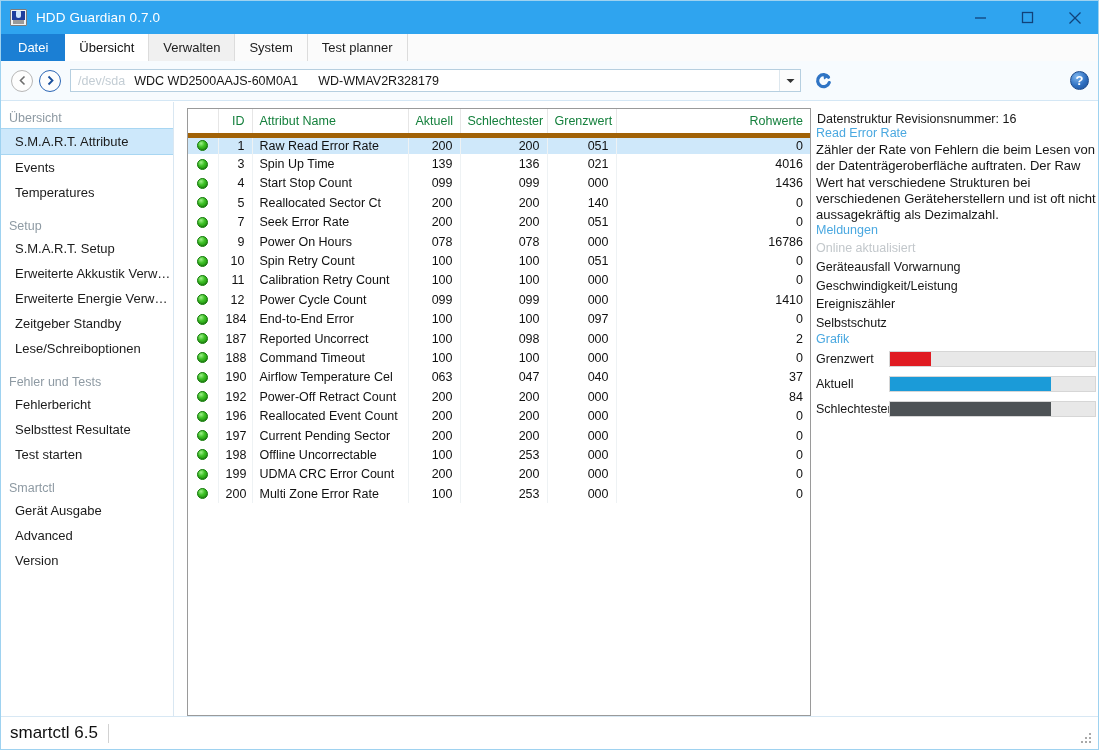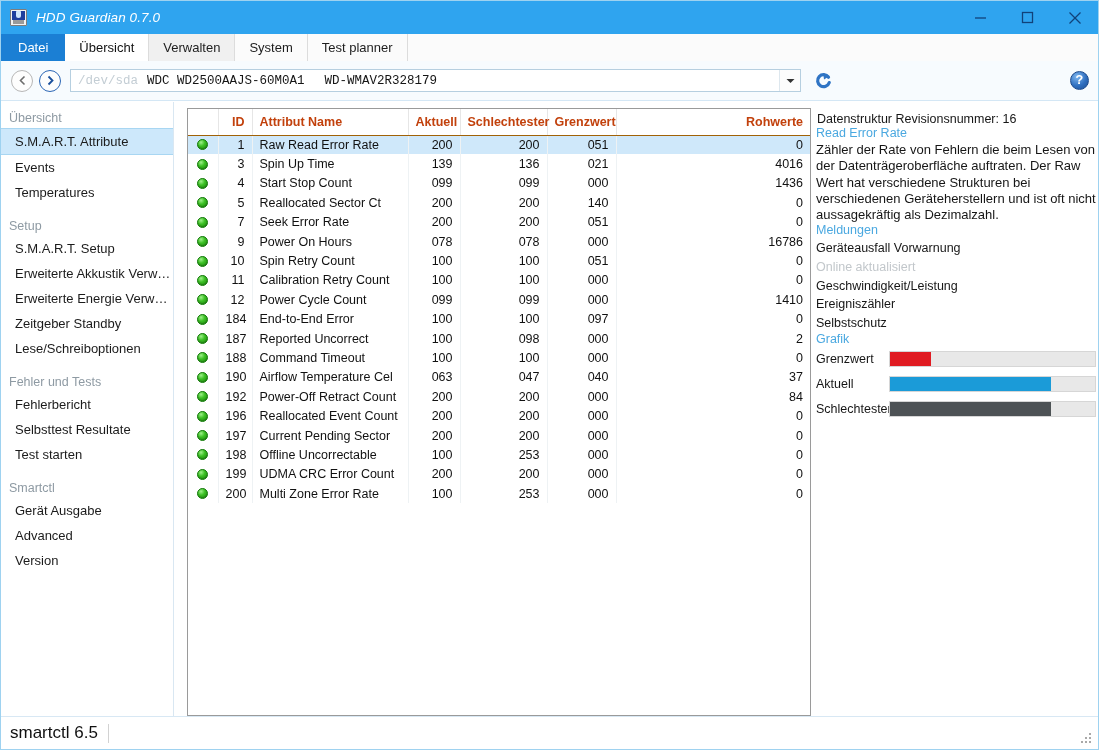--- a/index.html
+++ b/index.html
@@ -14,21 +14,21 @@
     position: relative;
     width: 1099px; height: 750px;
     background: #ffffff;
     border: 1px solid #9ed2f0;
   }
 
   
   .titlebar {
     position: absolute; left: 0; top: 0; width: 1097px; height: 33px;
     background: #2fa4ef;
-    display: flex; align-items: center; font-style: italic;
+    display: flex; align-items: center;
   }
   .title-icon {
     width: 17px; height: 17px; margin-left: 9px; margin-right: 9px;
     position: relative; flex: none;
     background: #f2f2f2;
     border: 1px solid #7d7d7d;
     border-radius: 1px;
   }
   .title-icon .scr {
     position: absolute; left: 1px; top: 1px; right: 1px; height: 9px;
@@ -73,21 +73,21 @@
   .tab.active { background: #ffffff; color: #111; }
   .tab.alt    { background: #f0f0f0; }
   .tab.plain  { background: #fbfbfb; }
   .tabstrip .tabfill { flex: 1; height: 27px; background: #fbfbfb; }
 
   
   .addrbar {
     position: absolute; left: 0; top: 60px; width: 1097px; height: 40px;
     background: #f7fbfe;
     border-bottom: 1px solid #d4e7f5;
-    display: flex; align-items: center; font-family: Liberation Mono, monospace;
+    display: flex; align-items: center;
   }
   .navbtn {
     width: 22px; height: 22px; border-radius: 50%;
     display: flex; align-items: center; justify-content: center;
     margin-left: 10px; flex: none;
   }
   .navbtn.back { border: 1px solid #b7b7b7; color: #6d6d6d; background:#fdfdfd; }
   .navbtn.fwd  { border: 1px solid #2c66b5; color: #1a4f9c; background:#fdfdfd; margin-left: 6px; }
   .navbtn svg { display: block; }
   .addrfield {
@@ -152,26 +152,26 @@
     border: 1px solid #9a9a9a;
     overflow: hidden;
   }
   table.smart {
     width: 100%; border-collapse: collapse;
     font-size: 12.5px; color: #111;
     table-layout: fixed;
   }
   table.smart thead th {
     height: 26px;
-    font-weight: bold;
-    background: #ffffff;
-    border-bottom: 1px solid #a16207;
+    font-weight: normal;
+    background: #ffffff;
+    border-bottom: 5px solid #a16207;
     border-right: 1px solid #e6e6e6;
     padding: 0 7px;
-    color: #c2410c;
+    color: #15803d;
     vertical-align: middle;
   }
   table.smart thead th.c-status { border-right: 1px solid #e6e6e6; }
   table.smart thead th.c-raw { border-right: none; }
   table.smart tbody td {
     height: 19.4px;
     padding: 0 7px;
     border-right: 1px solid #eef2f4;
     vertical-align: middle;
   }
@@ -561,22 +561,22 @@
   </div>
 
   <div class="infopanel">
     <div class="info-rev">Datenstruktur Revisionsnummer: 16</div>
 
     <div class="info-head">Read Error Rate</div>
     <div class="info-body">Zähler der Rate von Fehlern die beim Lesen von der Datenträgeroberfläche auftraten. Der Raw Wert hat verschiedene Strukturen bei verschiedenen Geräteherstellern und ist oft nicht aussagekräftig als Dezimalzahl.</div>
 
     <div class="info-head">Meldungen</div>
     <div id="msglist">
+        <div class="msg dim">Online aktualisiert</div>
         <div class="msg">Geräteausfall Vorwarnung</div>
-        <div class="msg dim">Online aktualisiert</div>
         <div class="msg">Geschwindigkeit/Leistung</div>
         <div class="msg">Ereigniszähler</div>
         <div class="msg">Selbstschutz</div>
       </div>
 
     <div class="info-head">Grafik</div>
     <div id="graphlist">
         <div class="graph-row">
           <div class="graph-label">Grenzwert</div>
           <div class="graph-track">

